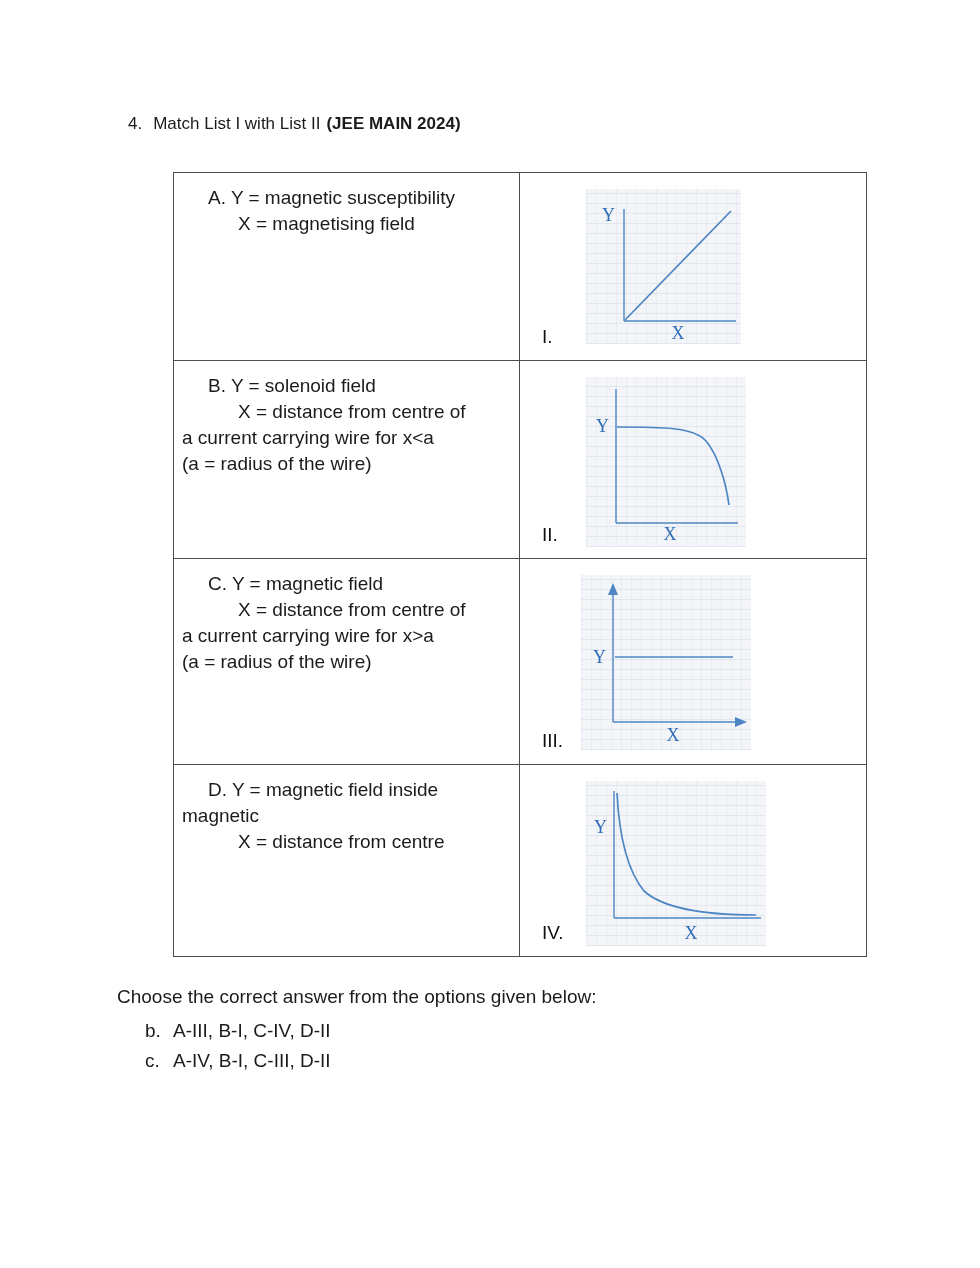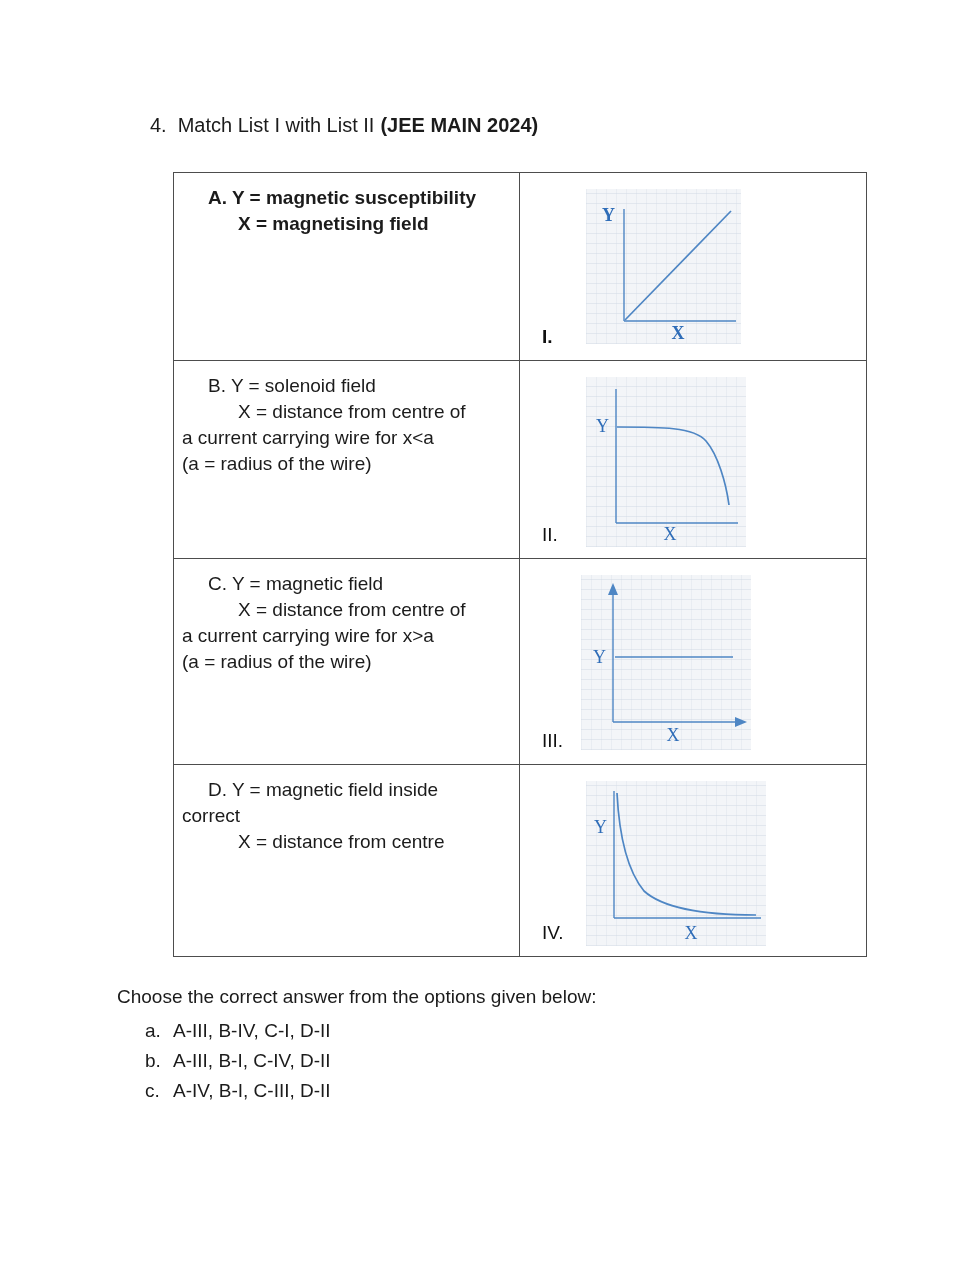--- a/index.html
+++ b/index.html
@@ -6,31 +6,31 @@
   html,body { background:#ffffff; }
   body {
     width:980px; height:1268px;
     font-family:"Liberation Sans", sans-serif;
     color:#1b1b1b;
     position:relative;
   }
   .page { position:relative; width:980px; height:1268px; background:#fff; }
 
   
-  .q-header { position:absolute; left:150px; top:114px; font-size:20px; white-space:nowrap; }
+  .q-header { position:absolute; left:128px; top:114px; font-size:17px; white-space:nowrap; }
   .q-num { display:inline-block; margin-right:11px; }
   .q-text { margin-right:6px; }
   .q-source { font-weight:bold; }
 
   
   .match-table { position:absolute; left:173px; top:172px; border-collapse:collapse; }
   .match-table td { border:1px solid #4d4d4d; vertical-align:top; }
   .cell-left { width:346px; padding:12px 4px 0 8px; font-size:19px; line-height:26px; }
   .cell-right { width:347px; position:relative; }
-  .row-a { height:188px;font-weight:bold; }
+  .row-a { height:188px; }
   .row-b { height:198px; }
   .row-c { height:206px; }
   .row-d { height:192px;margin-top:29px; }
   .line { white-space:nowrap; }
   .ind0 { padding-left:0; }
   .ind1 { padding-left:26px; }
   .ind2 { padding-left:56px; }
 
   .roman { position:absolute; left:22px; bottom:12px; font-size:19px; color:#111; }
 
@@ -132,21 +132,21 @@
               <text class="axlabel" x="12" y="88">Y</text>
               <text class="axlabel" x="92" y="166" text-anchor="middle">X</text>
             </svg>
           </div>
         </td>
       </tr>
 
       <tr class="row-d">
         <td class="cell-left">
           <div class="line ind1">D. Y = magnetic field inside</div>
-          <div class="line ind0">correct</div>
+          <div class="line ind0">magnetic</div>
           <div class="line ind2">X = distance from centre</div>
         </td>
         <td class="cell-right">
           <span class="roman">IV.</span>
           <div class="graph g4">
             <svg width="180" height="165" viewBox="0 0 180 165">
               <text class="axlabel" x="8" y="52">Y</text>
               <path class="axis" d="M28,10 V137"></path>
               <path class="axis" d="M28,137 H175"></path>
               <path class="curve" d="M31,12 C33,52 40,88 58,110 C80,130 130,134 170,134"></path>
@@ -155,18 +155,17 @@
           </div>
         </td>
       </tr>
 
     </tbody>
   </table>
 
   <div class="footer-prompt">Choose the correct answer from the options given below:</div>
 
   <div class="options">
-    <div class="option"><span class="okey">a.</span><span class="otext">A-III, B-IV, C-I, D-II</span></div>
     <div class="option"><span class="okey">b.</span><span class="otext">A-III, B-I, C-IV, D-II</span></div>
     <div class="option"><span class="okey">c.</span><span class="otext">A-IV, B-I, C-III, D-II</span></div>
   </div>
 
 </div>
 
 </body></html>

